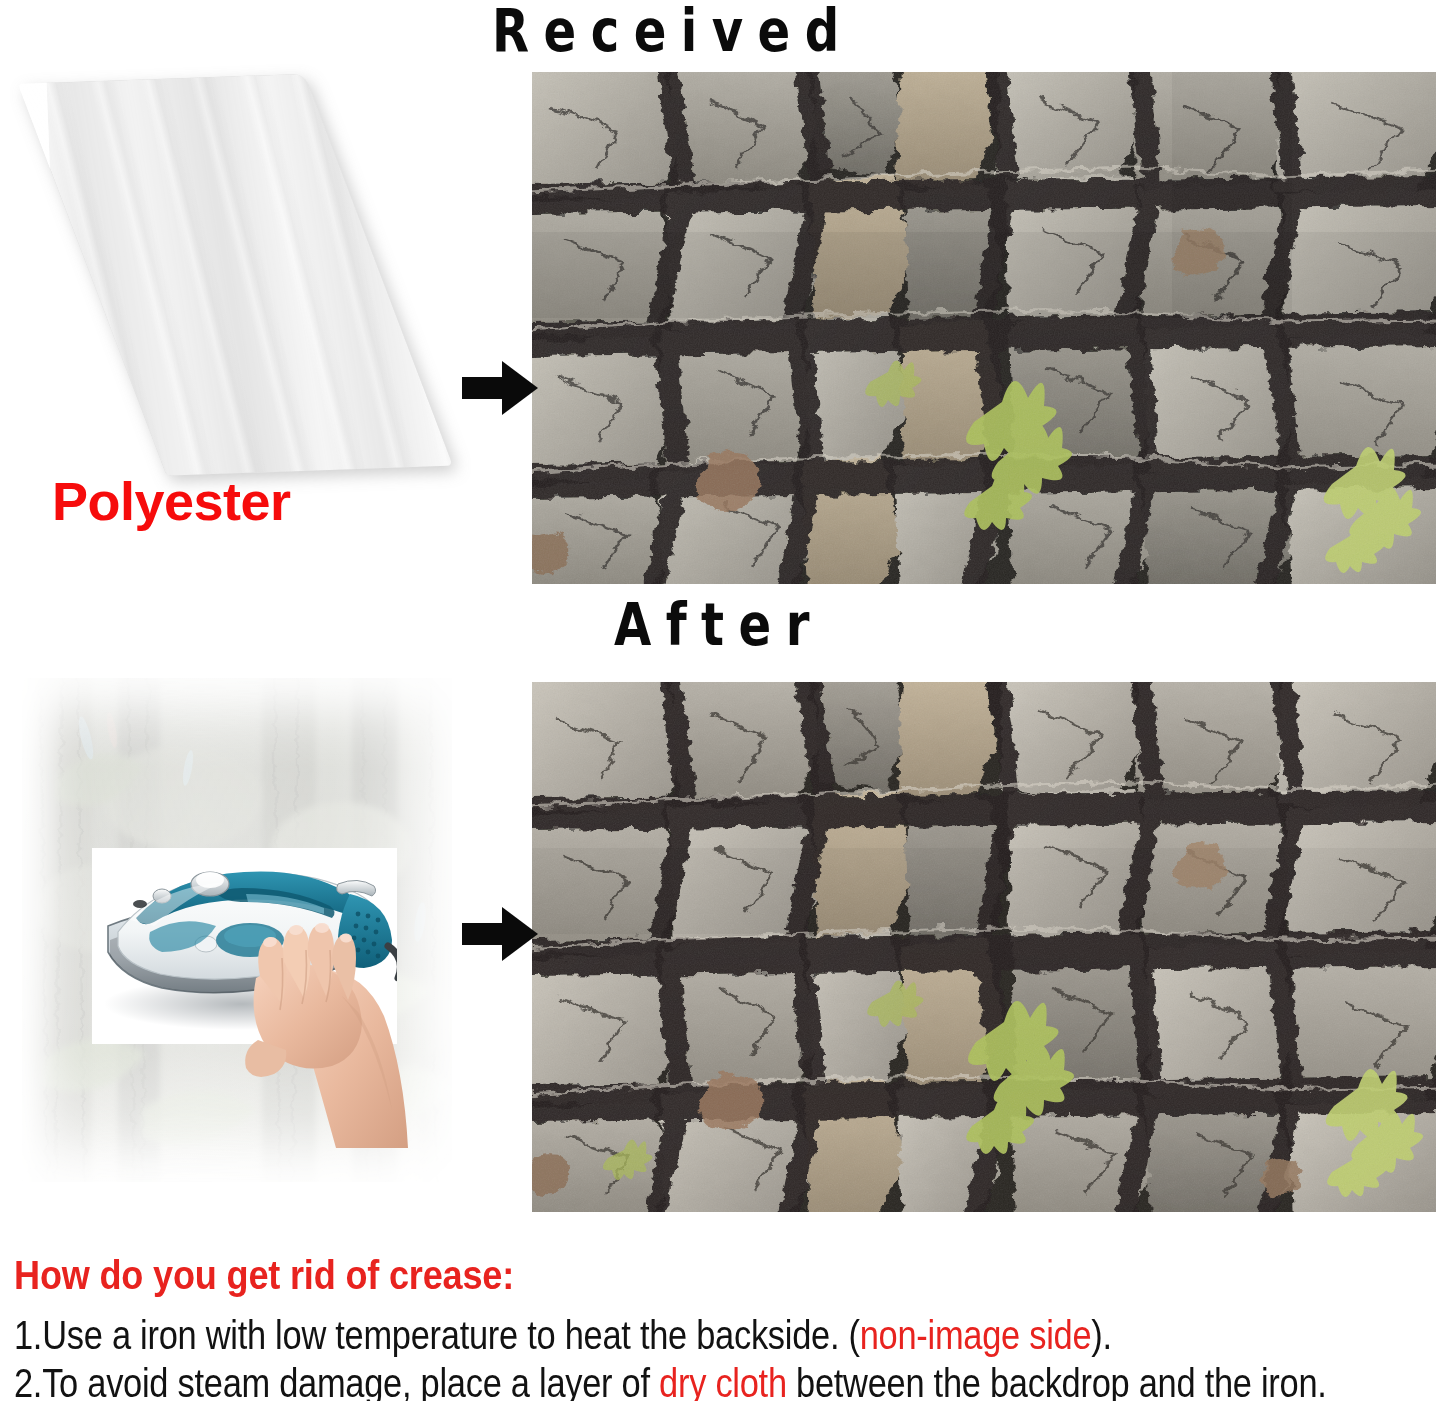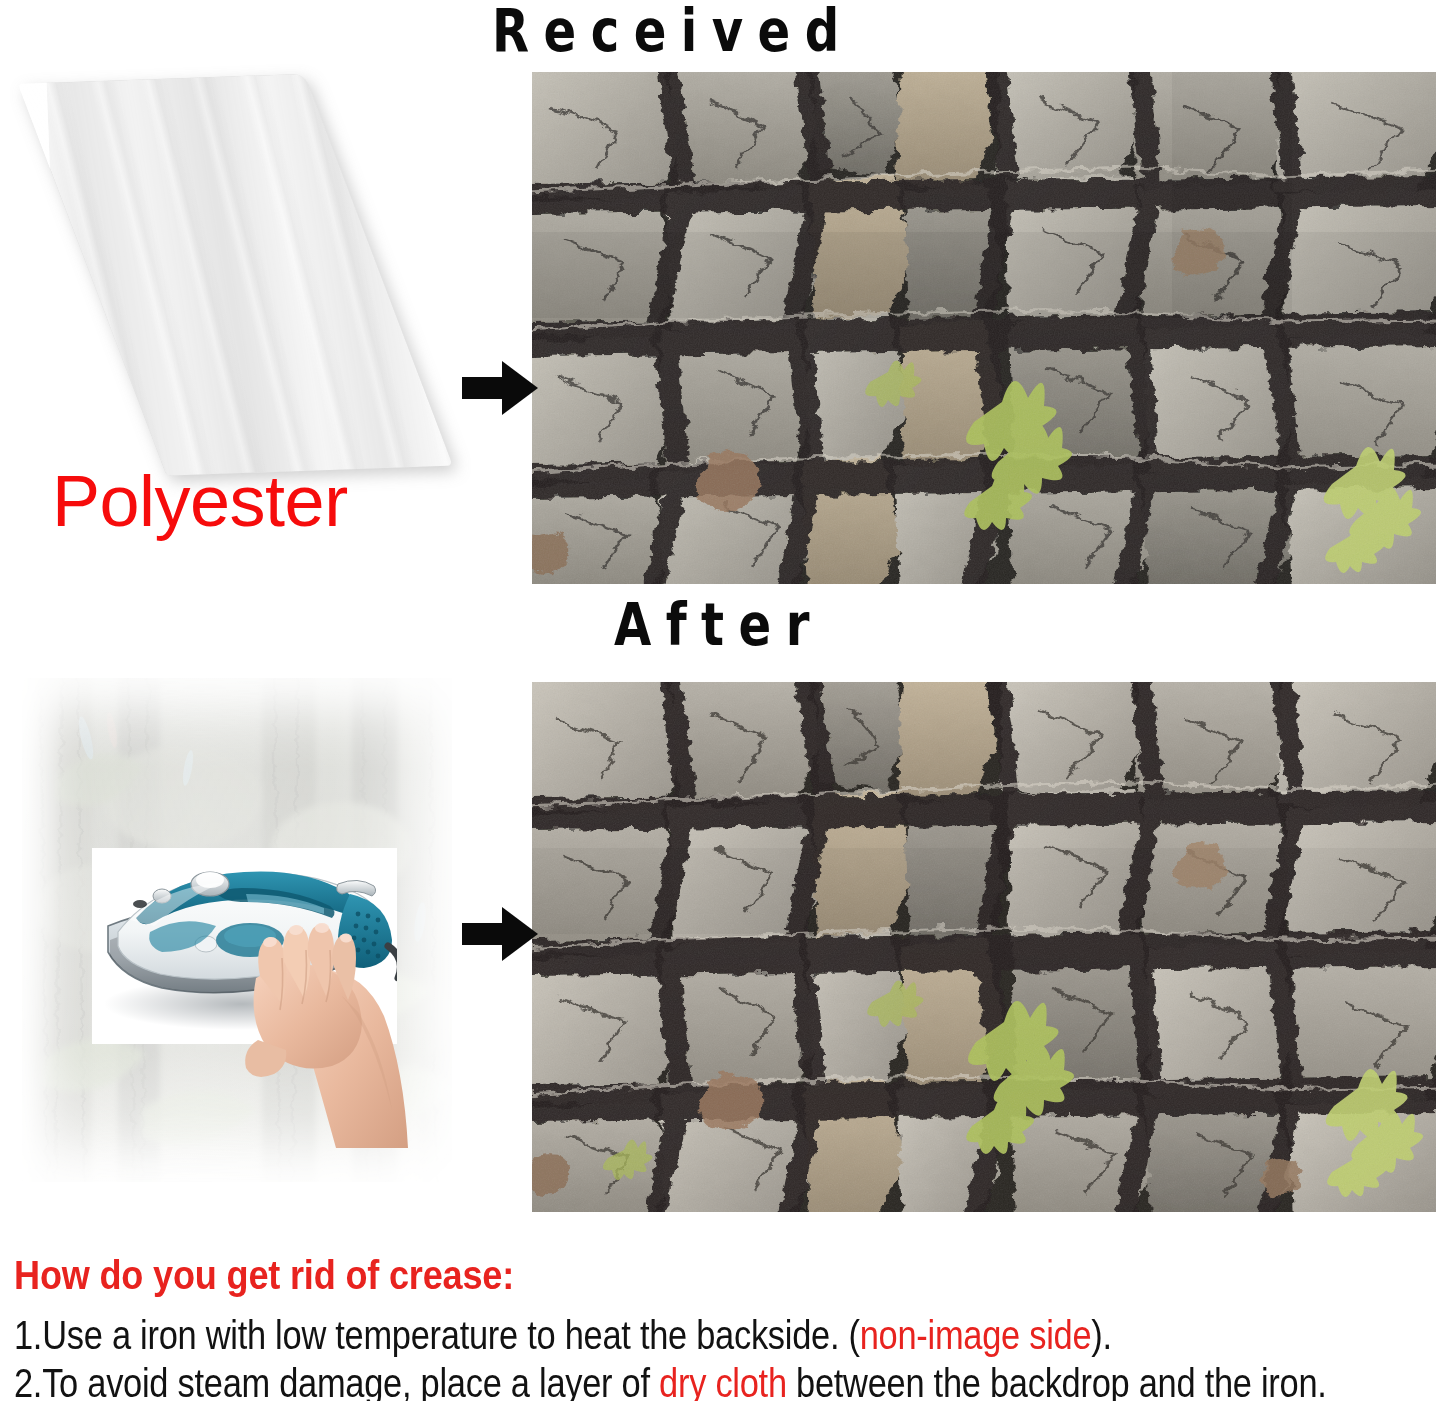--- a/index.html
+++ b/index.html
@@ -49,23 +49,23 @@
     line-height: 58px;
     transform: scaleX(0.86) scaleY(1.04);
   }
 
   
   #polyester-label {
     position: absolute;
     left: 52px;
     top: 459px;
     font-family: "Liberation Sans", "DejaVu Sans", sans-serif;
-    font-size: 72px;
+    font-size: 54px;
     line-height: 84px;
-    font-weight: 400;
+    font-weight: 700;
     color: #f60c0c;
     letter-spacing: -0.5px;
     white-space: nowrap;
     z-index: 9;
   }
 
   
   .arrow {
     position: absolute;
     width: 76px;

